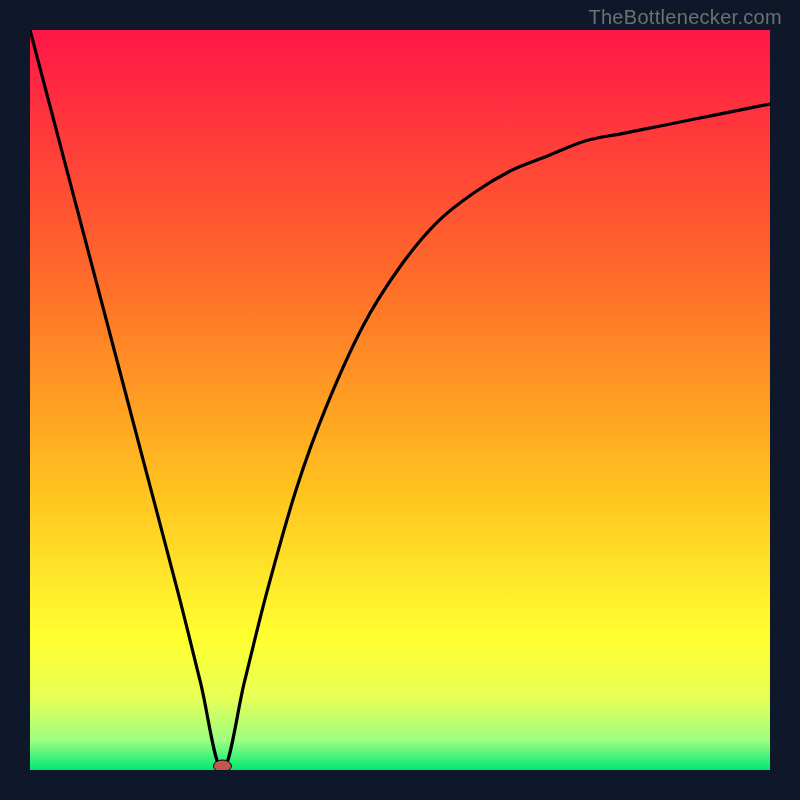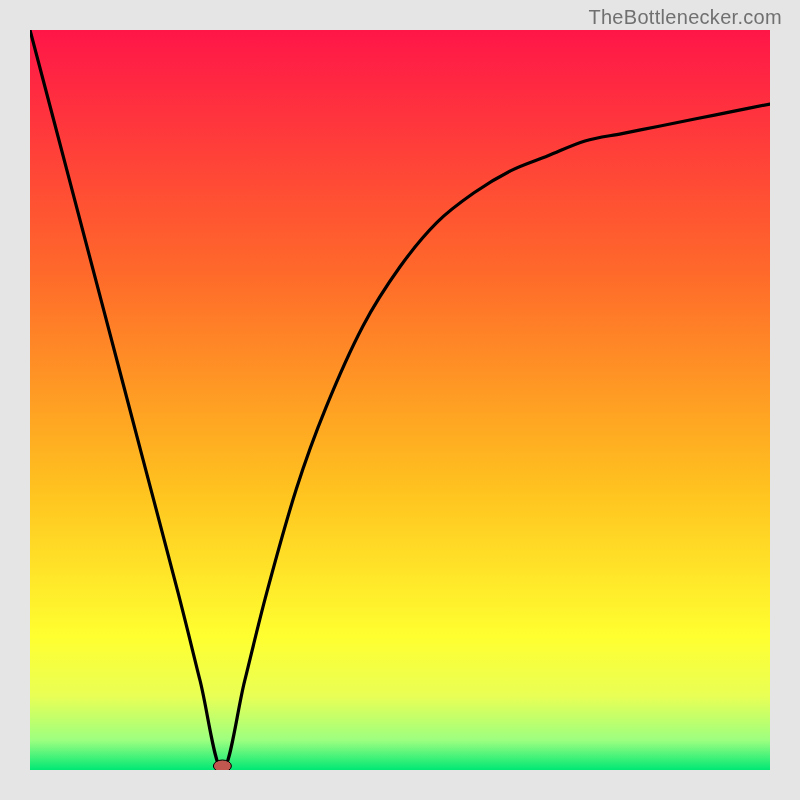--- a/index.html
+++ b/index.html
@@ -8,21 +8,21 @@
     width: 800px;
     height: 800px;
     overflow: hidden;
     background: #000;
     font-family: Arial, Helvetica, sans-serif;
   }
   .frame {
     position: relative;
     width: 800px;
     height: 800px;
-    background: #e5e5e5;
+    background: #0f172a;
   }
   .plot-area {
     position: absolute;
     left: 30px;
     top: 30px;
     width: 740px;
     height: 740px;
   }
   .attribution {
     position: absolute;

